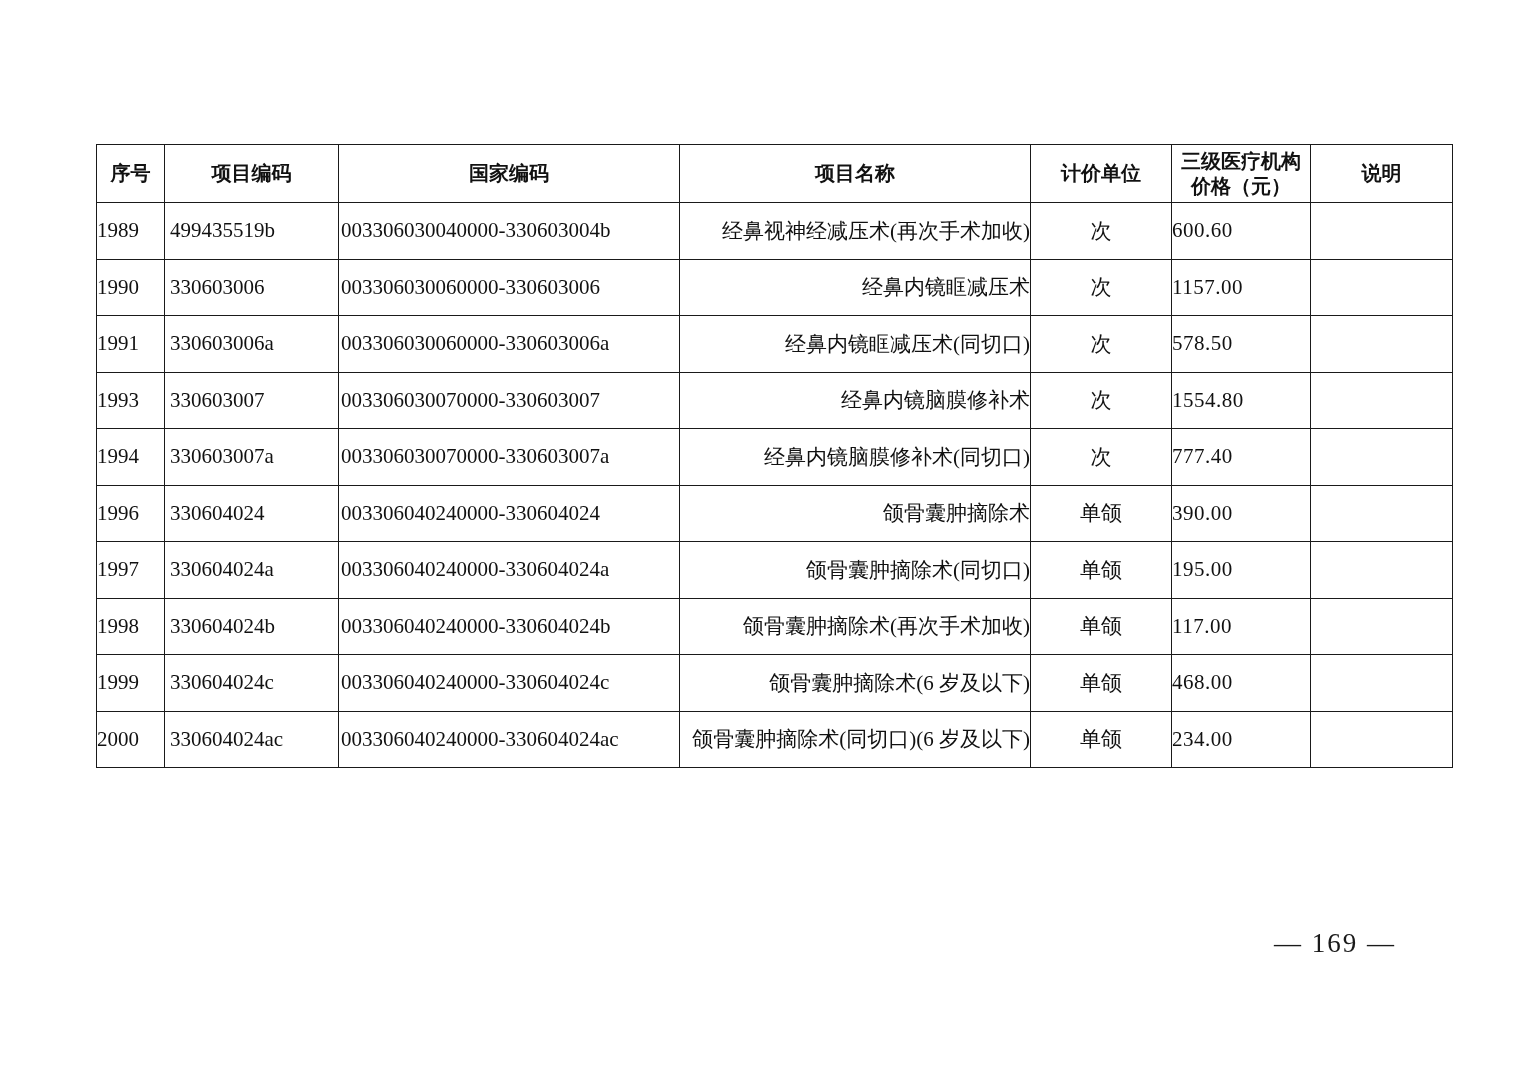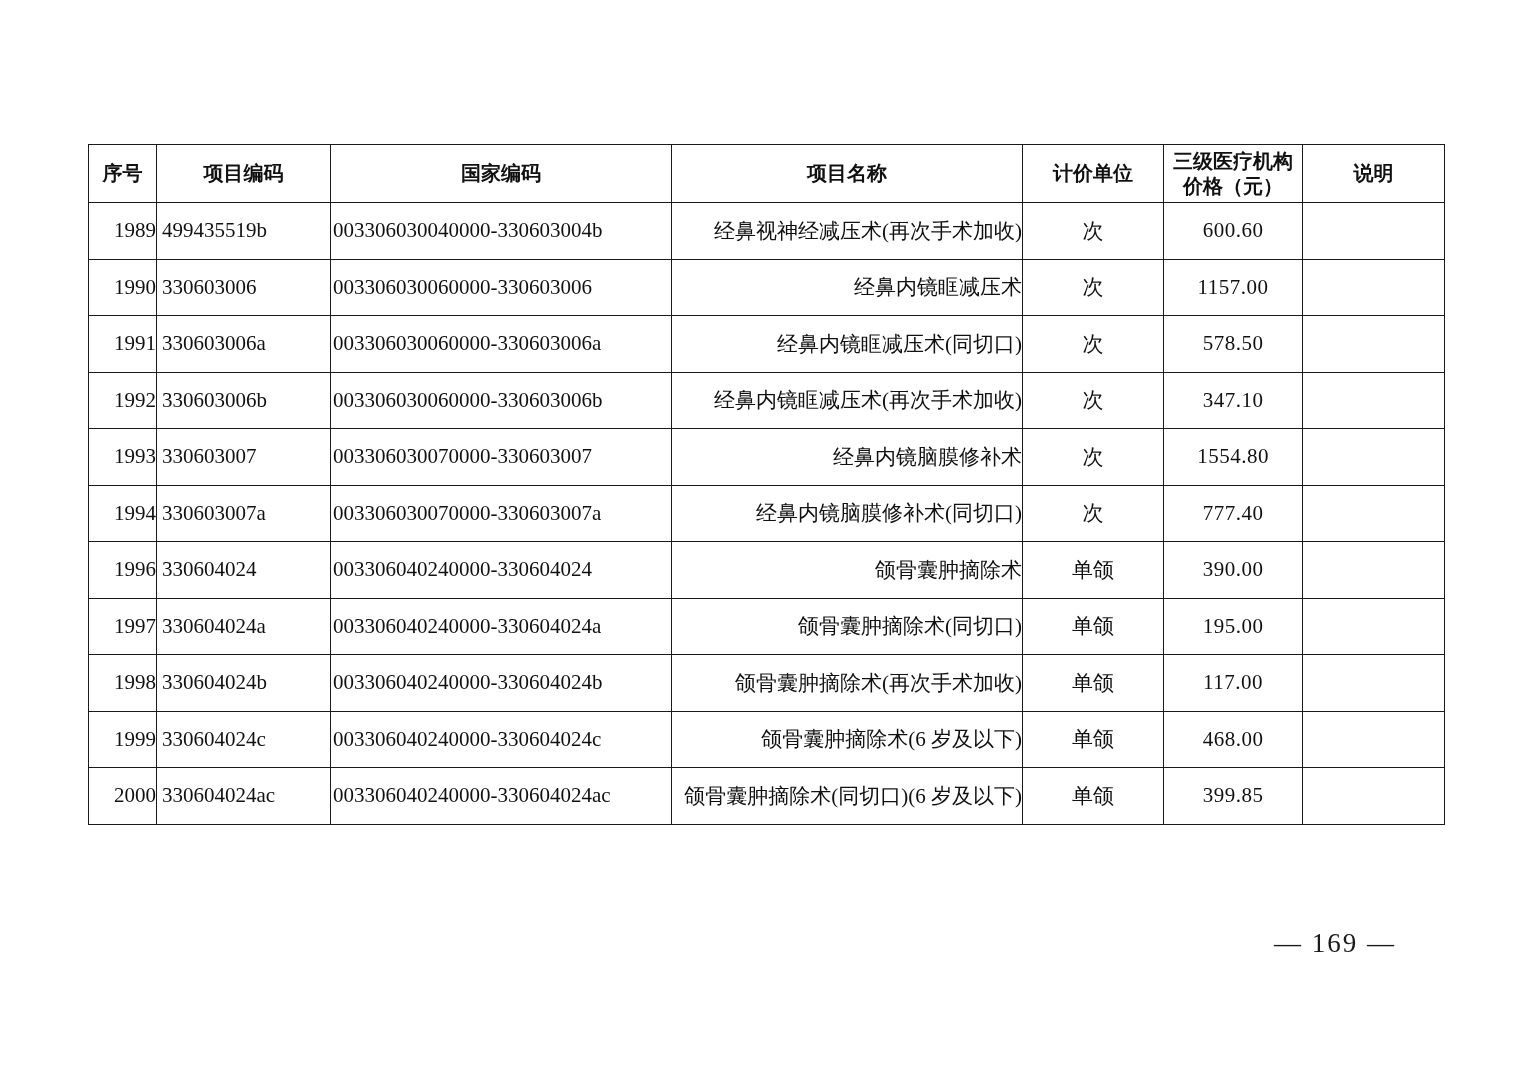--- a/index.html
+++ b/index.html
@@ -10,21 +10,21 @@
   body {
     width: 1520px;
     height: 1074px;
     position: relative;
     font-family: "Liberation Serif", "DejaVu Serif", serif;
     color: #111111;
     overflow: hidden;
   }
   .price-table {
     position: absolute;
-    left: 88px;
+    left: 96px;
     top: 144px;
     width: 1356px;
     border-collapse: collapse;
     table-layout: fixed;
   }
   .price-table th,
   .price-table td {
     border: 1px solid #1a1a1a;
     padding: 0;
     overflow: hidden;
@@ -39,26 +39,26 @@
     text-align: center;
     vertical-align: middle;
     white-space: pre-line;
     line-height: 1.25;
   }
   .price-table td {
     font-size: 21px;
     vertical-align: middle;
     white-space: nowrap;
   }
-  td.c-seq   { text-align: right; font-family: Liberation Serif, serif; }
+  td.c-seq   { text-align: left; font-family: Liberation Serif, serif; }
   td.c-code  { text-align: left; padding-left: 5px; }
   td.c-nat   { text-align: left; padding-left: 2px; }
   td.c-name  { text-align: right; padding-left: 3px; }
   td.c-unit  { text-align: center; }
-  td.c-price { text-align: center; letter-spacing: 0.5px; }
+  td.c-price { letter-spacing: 0.5px; }
   td.c-note  { text-align: center; }
   .page-number {
     position: absolute;
     left: 1255px;
     top: 928px;
     width: 160px;
     text-align: center;
     font-size: 27px;
     color: #1a1a1a;
     letter-spacing: 2px;
@@ -119,29 +119,20 @@
       <tr>
         <td class="c-seq">1991</td>
         <td class="c-code">330603006a</td>
         <td class="c-nat">003306030060000-330603006a</td>
         <td class="c-name">经鼻内镜眶减压术(同切口)</td>
         <td class="c-unit">次</td>
         <td class="c-price">578.50</td>
         <td class="c-note"></td>
       </tr>
       <tr>
-        <td class="c-seq">1992</td>
-        <td class="c-code">330603006b</td>
-        <td class="c-nat">003306030060000-330603006b</td>
-        <td class="c-name">经鼻内镜眶减压术(再次手术加收)</td>
-        <td class="c-unit">次</td>
-        <td class="c-price">347.10</td>
-        <td class="c-note"></td>
-      </tr>
-      <tr>
         <td class="c-seq">1993</td>
         <td class="c-code">330603007</td>
         <td class="c-nat">003306030070000-330603007</td>
         <td class="c-name">经鼻内镜脑膜修补术</td>
         <td class="c-unit">次</td>
         <td class="c-price">1554.80</td>
         <td class="c-note"></td>
       </tr>
       <tr>
         <td class="c-seq">1994</td>
@@ -187,19 +178,19 @@
         <td class="c-unit">单颌</td>
         <td class="c-price">468.00</td>
         <td class="c-note"></td>
       </tr>
       <tr>
         <td class="c-seq">2000</td>
         <td class="c-code">330604024ac</td>
         <td class="c-nat">003306040240000-330604024ac</td>
         <td class="c-name">颌骨囊肿摘除术(同切口)(6 岁及以下)</td>
         <td class="c-unit">单颌</td>
-        <td class="c-price">399.85</td>
+        <td class="c-price">234.00</td>
         <td class="c-note"></td>
       </tr>
     </tbody>
 </table>
 
 <div class="page-number">— 169 —</div>
 
 </body></html>

